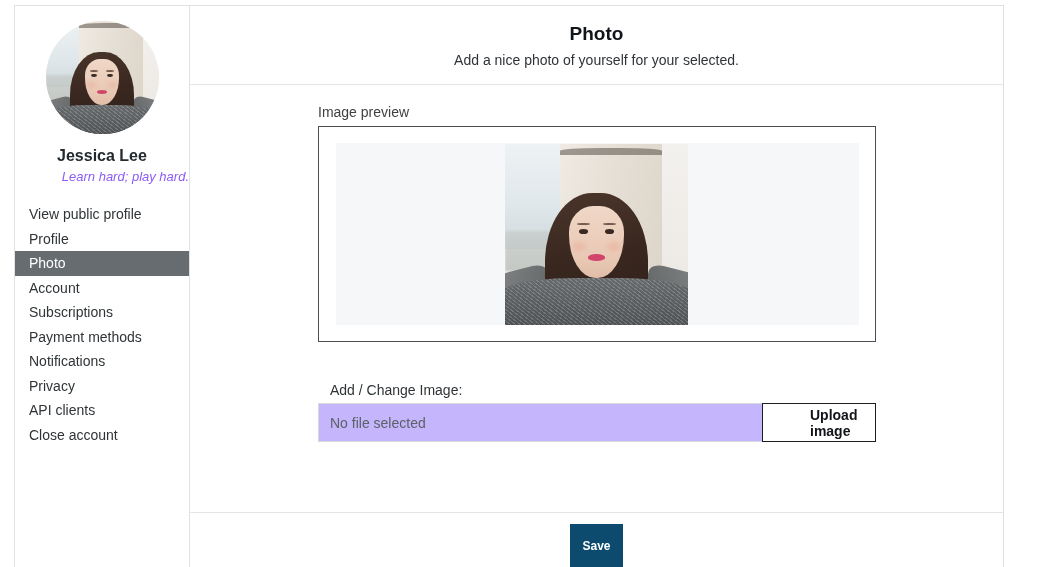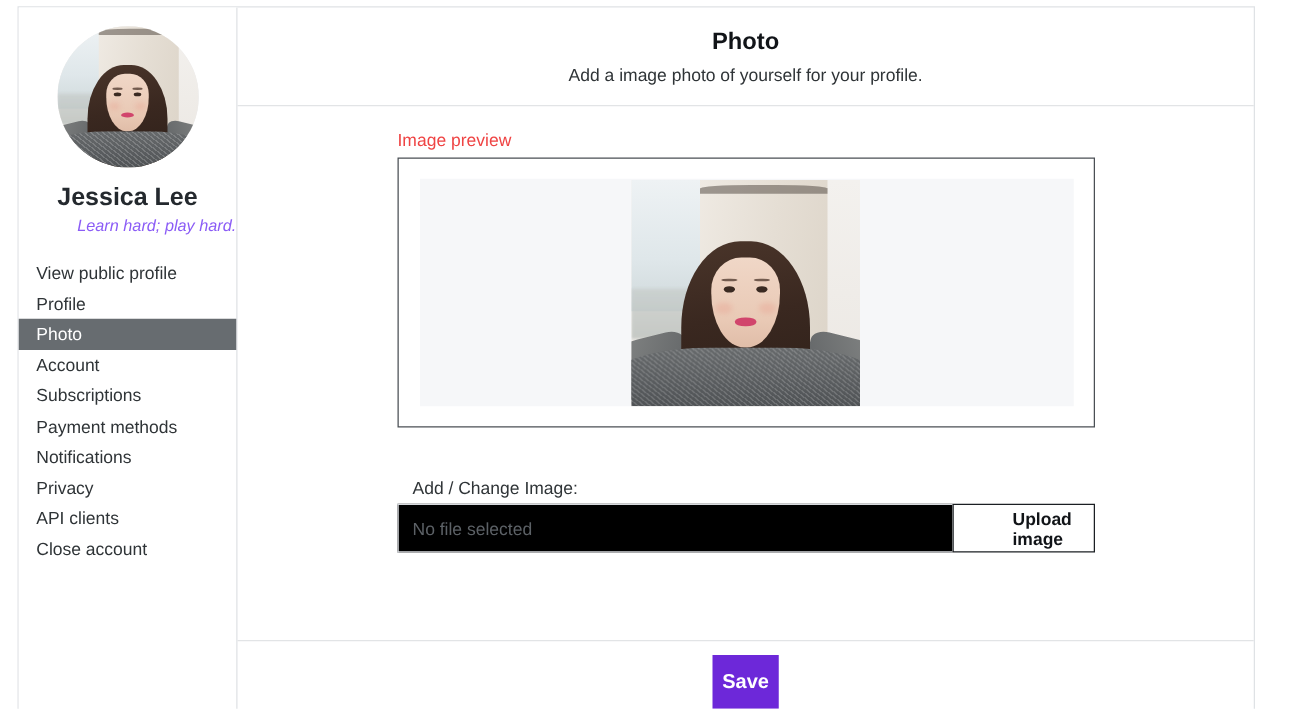--- a/index.html
+++ b/index.html
@@ -158,21 +158,21 @@
   .portrait .arm-r {
     position: absolute;
     right: -16%; top: 70%; width: 40%; height: 26%;
     background: linear-gradient(240deg, #8a8c8b 0%, #5f6264 100%);
     border-radius: 18% 50% 44% 28%;
     transform: rotate(14deg);
   }
 
   .user-name {
     text-align: center;
-    font-size: 20px;
+    font-size: 16px;
     font-weight: bold;
     color: #24292e;
     line-height: 1;
     margin-bottom: 6px;
   }
 
   .user-tagline {
     text-align: right;
     font-size: 13px;
     font-style: italic;
@@ -238,21 +238,21 @@
     flex: 1 1 auto;
     position: relative;
     padding: 0 0 0 0;
   }
 
   .preview-label {
     position: absolute;
     left: 128px;
     top: 20px;
     font-size: 14px;
-    color: #ef4444;
+    color: #404040;
     line-height: 1;
   }
 
   .preview-box {
     position: absolute;
     left: 128px;
     top: 41px;
     width: 558px;
     height: 216px;
     box-sizing: border-box;
@@ -294,21 +294,21 @@
     top: 318px;
     width: 558px;
     height: 39px;
     display: flex;
     flex-direction: row;
     box-sizing: border-box;
   }
 
   .file-field {
     flex: 1 1 auto;
-    background: #000000;
+    background: #c4b5fd;
     border: 1px solid #d7dade;
     border-right: none;
     box-sizing: border-box;
     display: flex;
     align-items: center;
     padding-left: 11px;
     font-size: 14px;
     color: #5c6166;
     cursor: pointer;
   }
@@ -335,24 +335,24 @@
     display: flex;
     align-items: flex-start;
     justify-content: center;
     padding-top: 11px;
     box-sizing: border-box;
   }
 
   .save-button {
     width: 53px;
     height: 43px;
-    background: #6d28d9;
+    background: #0c4a6e;
     border: none;
     color: #ffffff;
-    font-size: 16px;
+    font-size: 12px;
     font-weight: bold;
     font-family: "Liberation Sans", sans-serif;
     cursor: pointer;
     display: flex;
     align-items: center;
     justify-content: center;
     padding: 0;
   }
 </style>
 </head>
@@ -400,21 +400,21 @@
         <div class="nav-item">Privacy</div>
         <div class="nav-item">API clients</div>
         <div class="nav-item">Close account</div>
       </nav>
     </div>
 
     <div class="content">
 
       <div class="content-header">
         <div class="header-title">Photo</div>
-        <div class="header-subtitle">Add a image photo of yourself for your profile.</div>
+        <div class="header-subtitle">Add a nice photo of yourself for your selected.</div>
       </div>
 
       <div class="content-body">
 
         <div class="preview-label">Image preview</div>
 
         <div class="preview-box">
           <div class="preview-band"></div>
           <div class="preview-photo">
             <div class="portrait">

